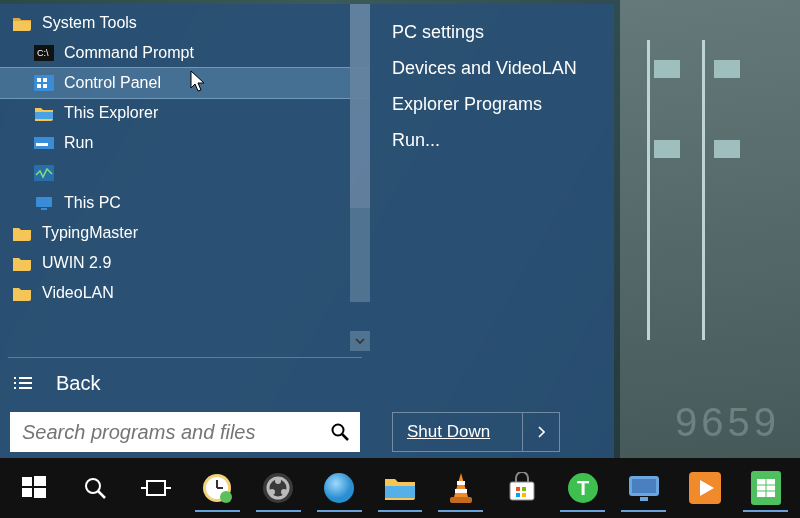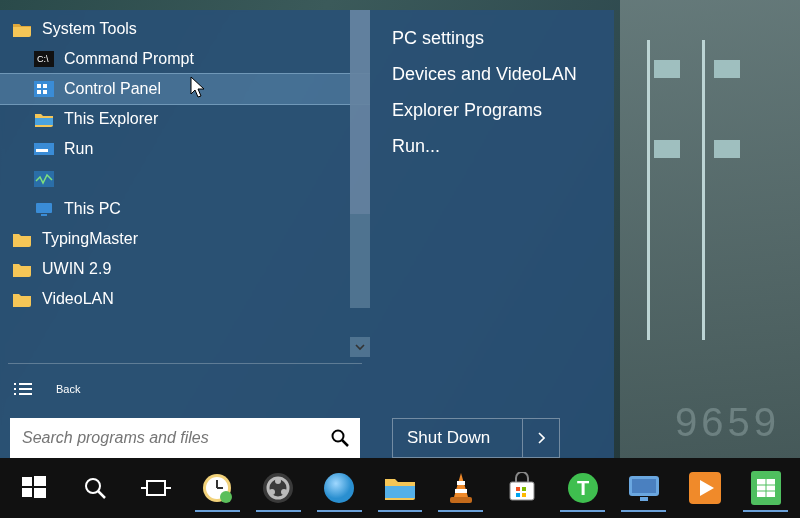--- a/index.html
+++ b/index.html
@@ -15,21 +15,21 @@
     position:absolute; right:0; top:0; width:180px; height:458px;
     background: linear-gradient(#6a7e7e,#4a5e5e);
     opacity:.9;
   }
   .wallpaper .win { position:absolute; width:26px; height:18px; background:#9fbfbf; }
   .wallpaper .pipe { position:absolute; width:3px; background:#bcd4d4; }
   .wallpaper .wmtext { position:absolute; right:20px; top:400px; font-size:40px; color:rgba(220,240,240,.25); letter-spacing:4px; font-weight:300;}
 
   
   .startmenu {
-    position:absolute; left:0; top:10px; width:614px; height:458px;
+    position:absolute; left:0; top:4px; width:614px; height:458px;
     display:flex;
     background: rgba(40,80,120,0.85);
     backdrop-filter: blur(2px);
     color:#fff;
   }
   .sm-left {
     width:370px; height:100%; display:flex; flex-direction:column;
     position:relative;
   }
   .sm-programs {
@@ -64,49 +64,50 @@
   .scrolldown {
     position:absolute; right:0; bottom:0; width:20px; height:20px;
     display:flex; align-items:center; justify-content:center;
     background:rgba(150,180,200,.35);
     color:#333; font-size:12px;
   }
 
   .sm-divider { height:1px; background:rgba(255,255,255,.25); margin:6px 8px;}
   .back-row {
     display:flex; align-items:center; gap:22px;
-    height:38px; padding:0 14px; font-size:11px; color:#fff;
+    height:38px; padding:0 14px; font-size:20px; color:#fff;
   }
   .back-row .backicon { width:20px; display:flex; align-items:center;}
   .search-wrap { padding:10px; }
   .search-box {
     display:flex; align-items:center; background:#fff; height:40px;
   }
   .search-box input {
     flex:1; border:none; outline:none; height:100%; padding:0 12px;
-    font-size:16px; font-style:italic; color:#555; background:transparent;
+    font-size:20px; font-style:italic; color:#555; background:transparent;
   }
   .search-box .sicon { width:40px; display:flex; align-items:center; justify-content:center; }
 
   .sm-right {
     flex:1; height:100%;
     display:flex; flex-direction:column;
     padding:10px 0 10px 22px;
     color:#ffffff; font-size:18px;
     position:relative;
   }
   .qitem { height:36px; display:flex; align-items:center; cursor:default; }
   .qspacer { flex:1; }
   .shutdown {
     display:flex; width:168px; height:40px;
     border:1px solid rgba(255,255,255,.35);
   }
   .shutdown .sd-main {
     flex:1; display:flex; align-items:center; padding:0 14px; font-size:17px;
     border-right:1px solid rgba(255,255,255,.35);
+    text-decoration:underline;
   }
   .shutdown .sd-arrow {
     width:36px; display:flex; align-items:center; justify-content:center; font-size:14px;
   }
 
   
   .taskbar {
     position:absolute; left:0; bottom:0; width:100%; height:60px;
     background:#111;
     display:flex; align-items:center;

